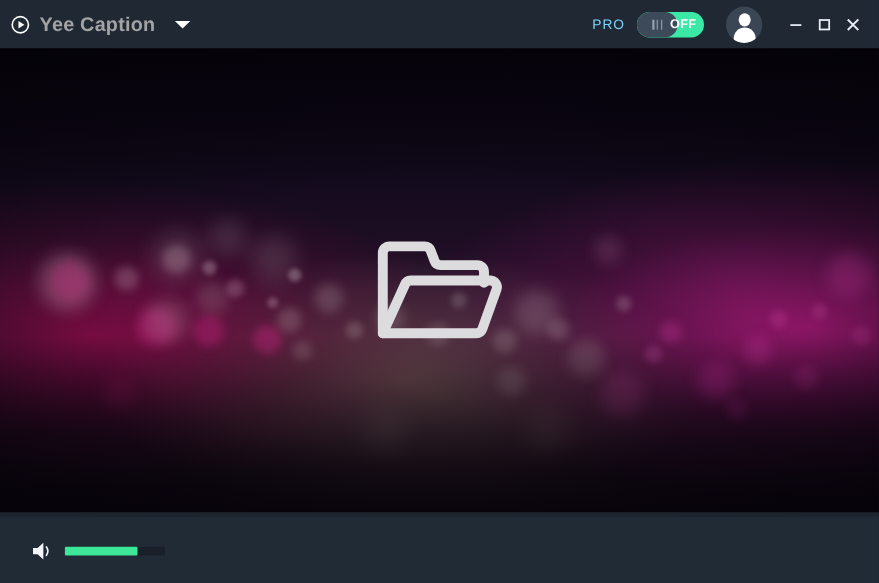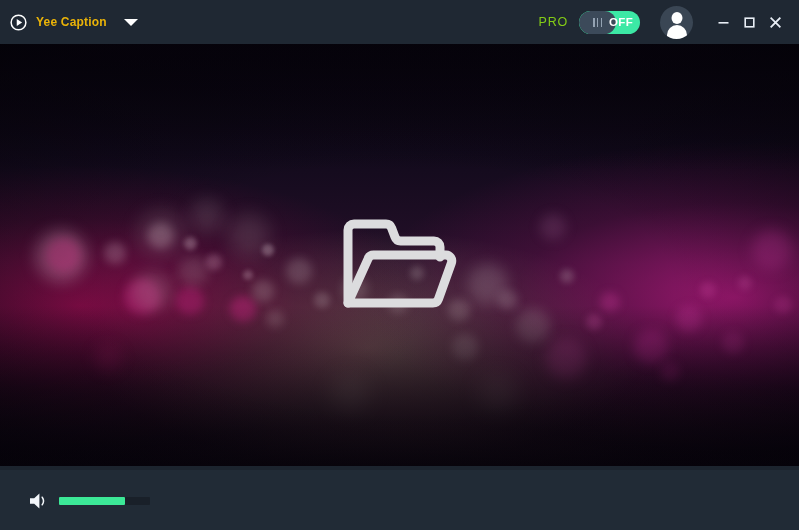--- a/index.html
+++ b/index.html
@@ -12,36 +12,36 @@
   .app{position:relative;width:799px;height:530px;overflow:hidden;background:#1f2833;}
 
   
   .titlebar{
     position:absolute;left:0;top:0;width:799px;height:44px;
     background:#1f2833;display:flex;align-items:center;
   }
   .brand{display:flex;align-items:center;height:44px;padding-left:9px;}
   .logo-icon{width:19px;height:19px;flex:0 0 19px;margin-right:8px;display:block;}
   .brand-title{
-    color:#eab308;font-size:12px;font-weight:bold;letter-spacing:.2px;
+    color:#a3a3a3;font-size:18px;font-weight:bold;letter-spacing:.2px;
     white-space:nowrap;
   }
   .brand-caret{
     margin-left:17px;width:15px;height:15px;display:flex;align-items:center;justify-content:center;
   }
   .caret-tri{
     width:0;height:0;border-left:7px solid transparent;border-right:7px solid transparent;
     border-top:7px solid #ffffff;
   }
 
   .tb-right{
     position:absolute;right:0;top:0;height:44px;display:flex;align-items:center;
   }
   .pro-label{
-    color:#84cc16;font-size:12.5px;letter-spacing:.8px;margin-right:11px;
+    color:#7dd3fc;font-size:12.5px;letter-spacing:.8px;margin-right:11px;
   }
   .pro-toggle{
     position:relative;width:61px;height:23px;border-radius:12px;
     background:#3ce8a5;overflow:hidden;display:flex;align-items:center;justify-content:flex-end;
   }
   .pro-toggle .knob{
     position:absolute;left:0;top:0;width:37px;height:23px;border-radius:12px;
     background:#3c4a5a;display:flex;align-items:center;justify-content:center;
   }
   .pro-toggle .knob .grip{

